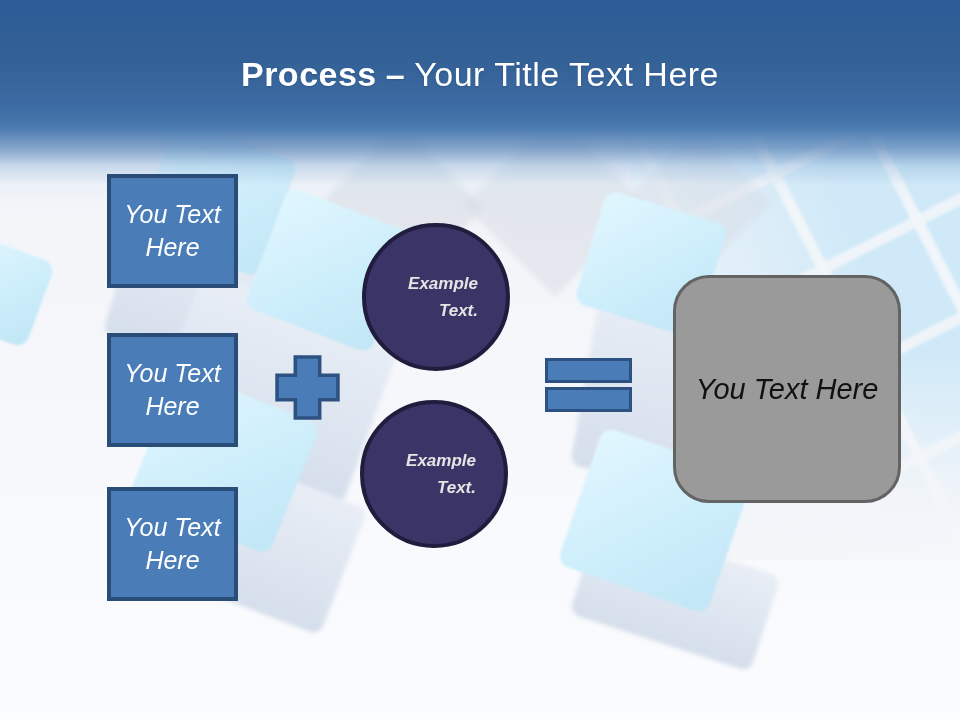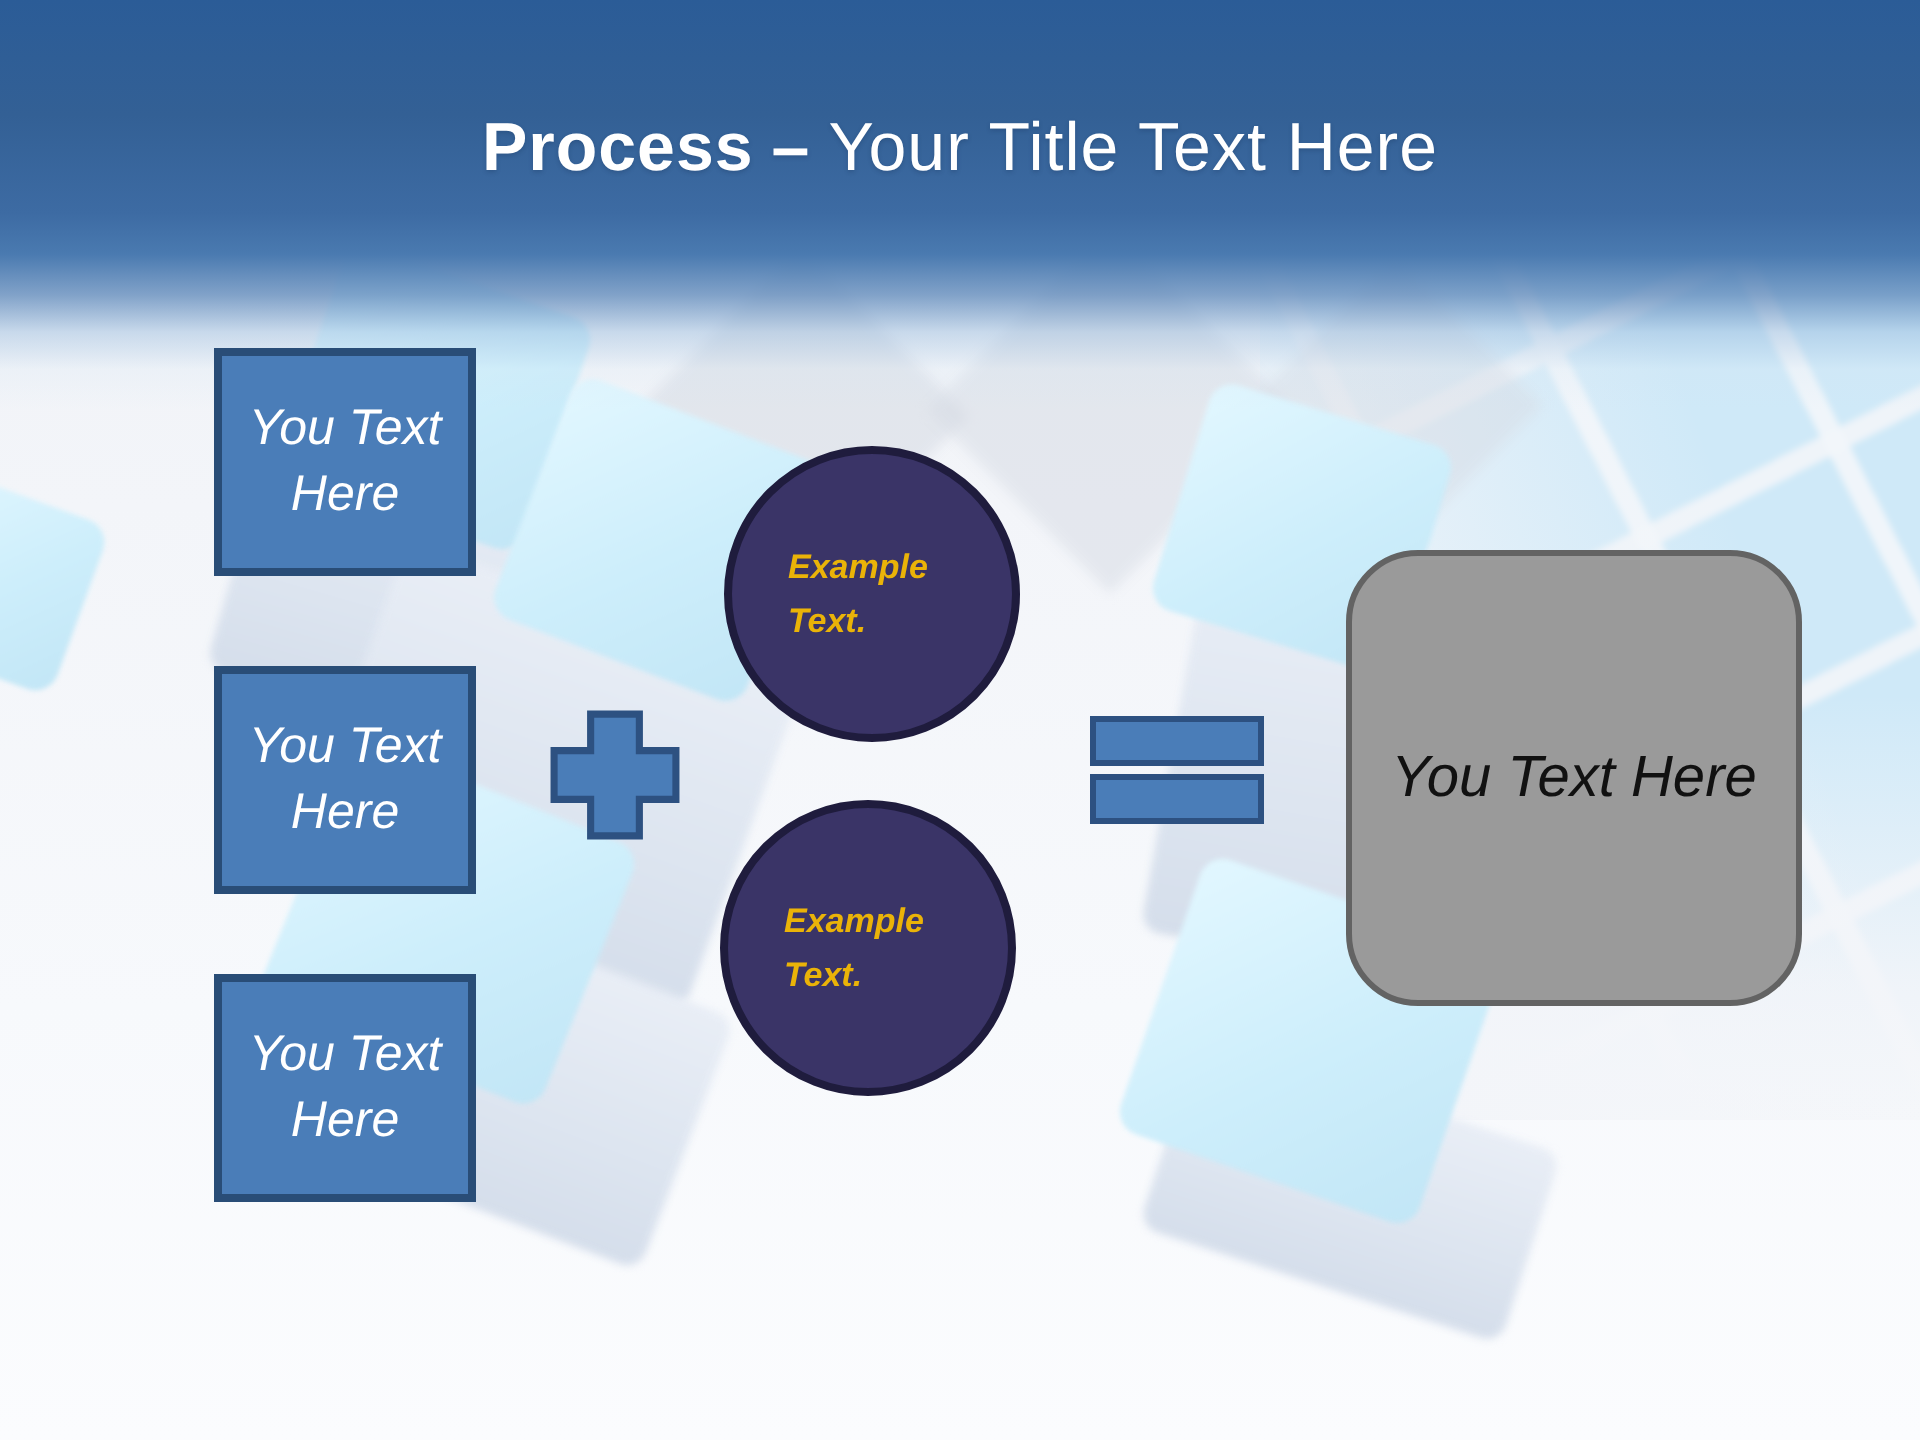--- a/index.html
+++ b/index.html
@@ -111,22 +111,22 @@
   .input-box.b3 { top: 487px; }
 
   .circle {
     width: 148px; height: 148px;
     border-radius: 50%;
     background: #3a3467;
     border: 4px solid #1f1c3d;
     display: flex;
     align-items: center;
     justify-content: center;
-    text-align: left;
-    color: #eab308;
+    text-align: right;
+    color: #e5e5e5;
     font-size: 17px;
     line-height: 27px;
     font-weight: bold;
     font-style: italic;
     padding: 0 28px;
     cursor: pointer;
   }
   .circle.c1 { left: 362px; top: 223px; }
   .circle.c2 { left: 360px; top: 400px; }
 

